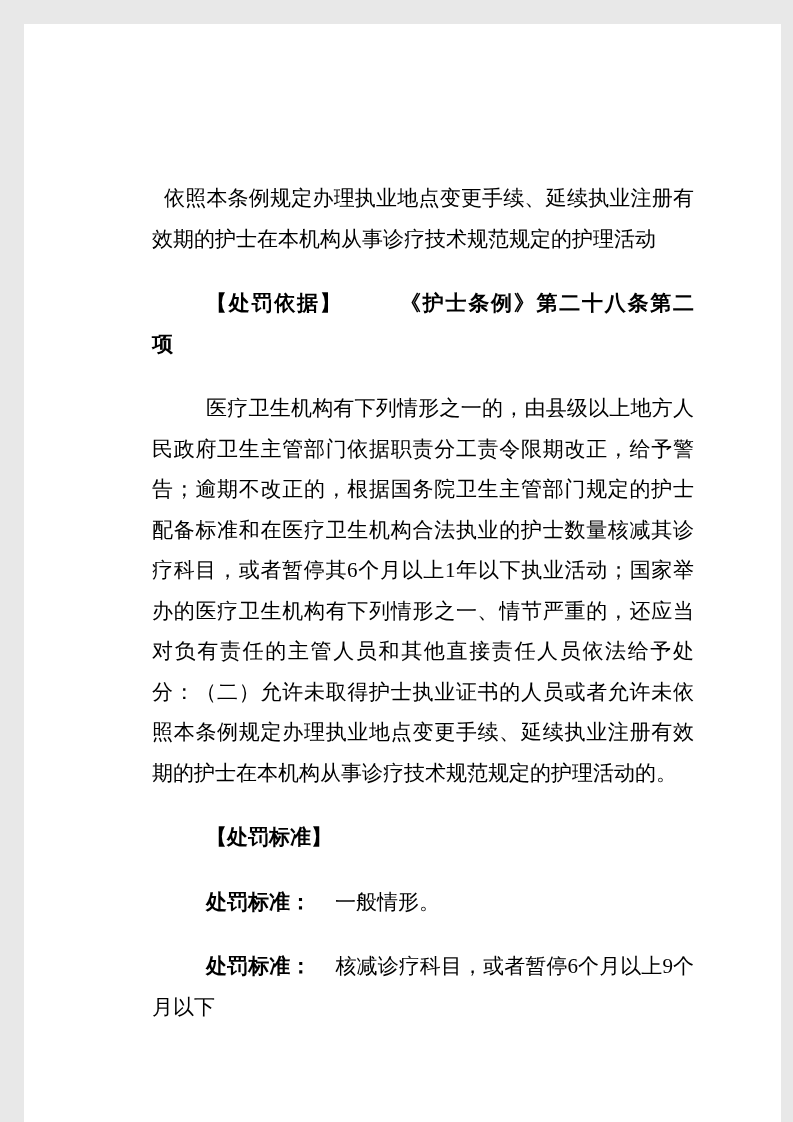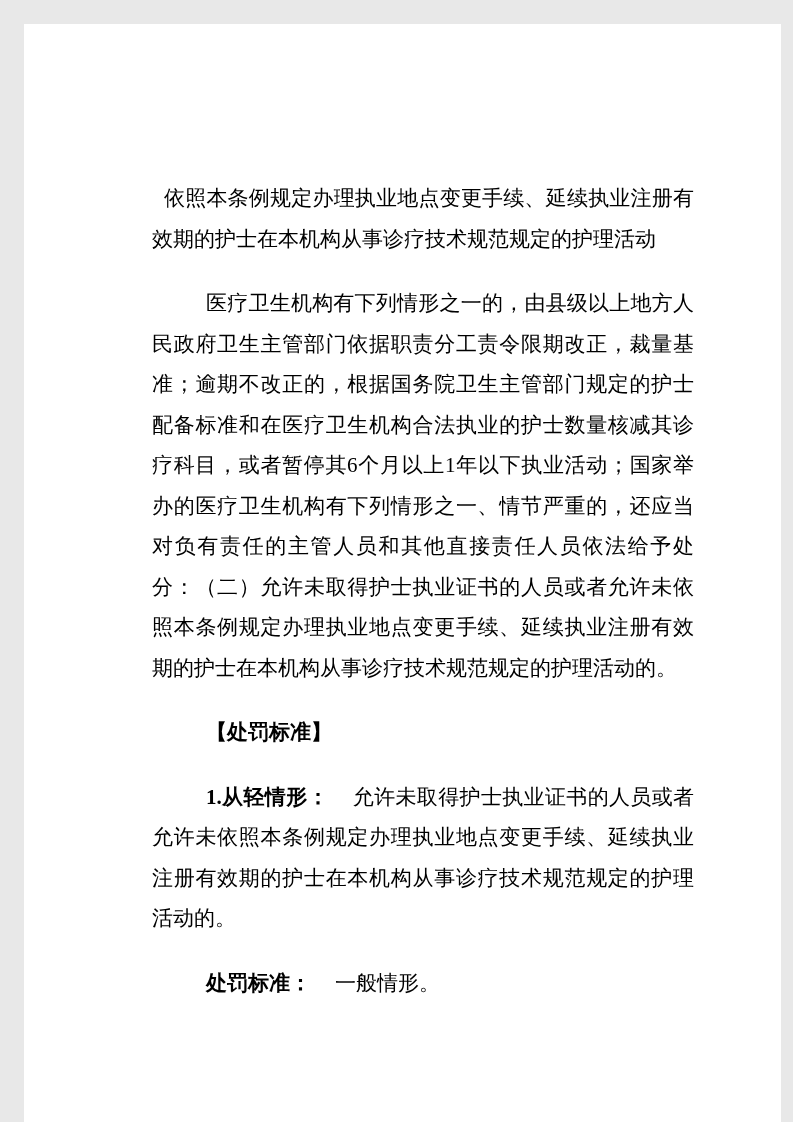--- a/index.html
+++ b/index.html
@@ -39,28 +39,29 @@
 </style>
 </head>
 <body>
 
 <div class="page">
 
   <div class="content">
 
     <p class="para"><span>依照本条例规定办理执业地点变更手续、延续执业注册有效期的护士在本机构从事诊疗技术规范规定的护理活动</span></p>
 
+    <p class="para heading"><span class="b">【处罚依据】</span><span class="b gap">《护士条例》第二十八条第二项</span></p>
 
-    <p class="para indent"><span>医疗卫生机构有下列情形之一的，由县级以上地方人民政府卫生主管部门依据职责分工责令限期改正，裁量基准；逾期不改正的，根据国务院卫生主管部门规定的护士配备标准和在医疗卫生机构合法执业的护士数量核减其诊疗科目，或者暂停其6个月以上1年以下执业活动；国家举办的医疗卫生机构有下列情形之一、情节严重的，还应当对负有责任的主管人员和其他直接责任人员依法给予处分：（二）允许未取得护士执业证书的人员或者允许未依照本条例规定办理执业地点变更手续、延续执业注册有效期的护士在本机构从事诊疗技术规范规定的护理活动的。</span></p>
+    <p class="para indent"><span>医疗卫生机构有下列情形之一的，由县级以上地方人民政府卫生主管部门依据职责分工责令限期改正，给予警告；逾期不改正的，根据国务院卫生主管部门规定的护士配备标准和在医疗卫生机构合法执业的护士数量核减其诊疗科目，或者暂停其6个月以上1年以下执业活动；国家举办的医疗卫生机构有下列情形之一、情节严重的，还应当对负有责任的主管人员和其他直接责任人员依法给予处分：（二）允许未取得护士执业证书的人员或者允许未依照本条例规定办理执业地点变更手续、延续执业注册有效期的护士在本机构从事诊疗技术规范规定的护理活动的。</span></p>
 
     <p class="para heading"><span class="b">【处罚标准】</span></p>
 
-    <p class="para indent"><span class="b">1.从轻情形：</span><span>允许未取得护士执业证书的人员或者允许未依照本条例规定办理执业地点变更手续、延续执业注册有效期的护士在本机构从事诊疗技术规范规定的护理活动的。</span></p>
 
     <p class="para indent"><span class="b">处罚标准：</span><span>一般情形。</span></p>
 
 
+    <p class="para indent"><span class="b">处罚标准：</span><span>核减诊疗科目，或者暂停6个月以上9个月以下</span></p>
 
   </div>
 
   <div class="page-number">70</div>
 
 </div>
 
 </body></html>

